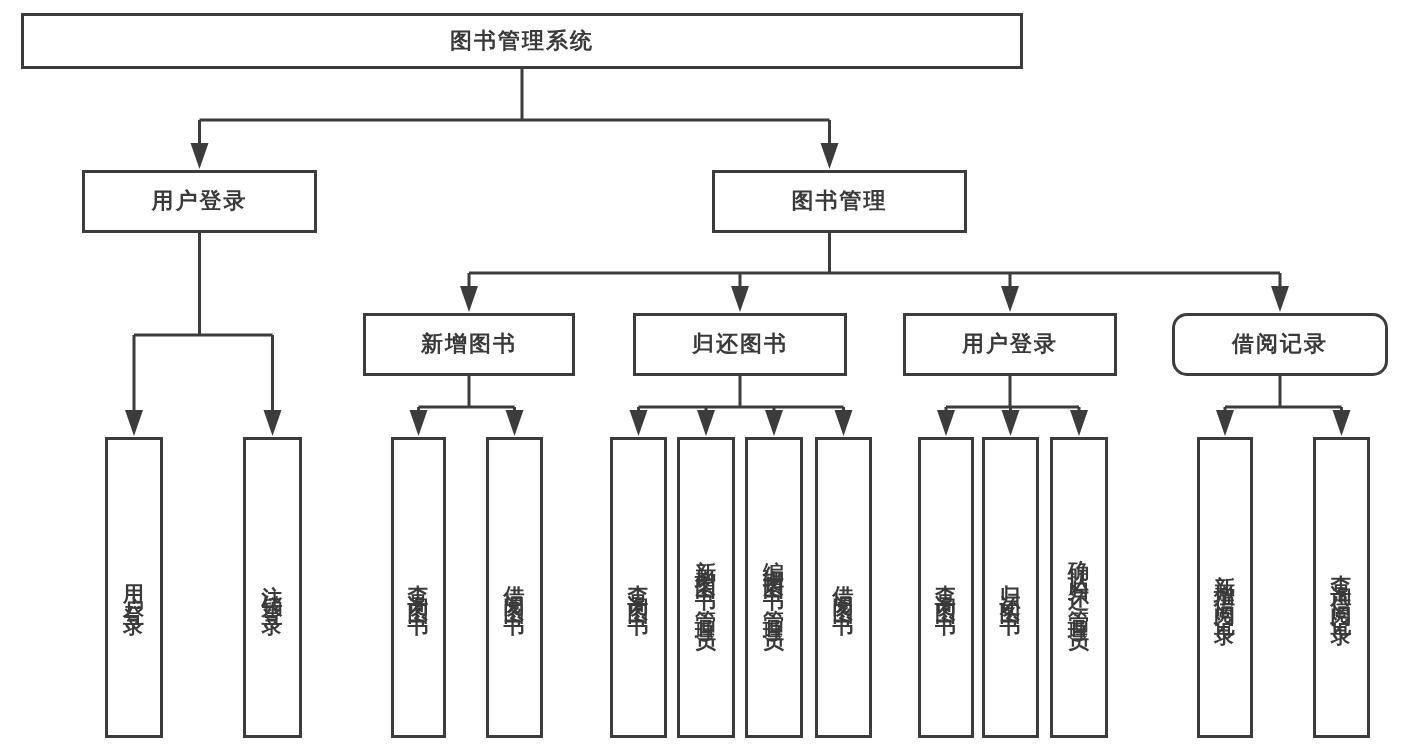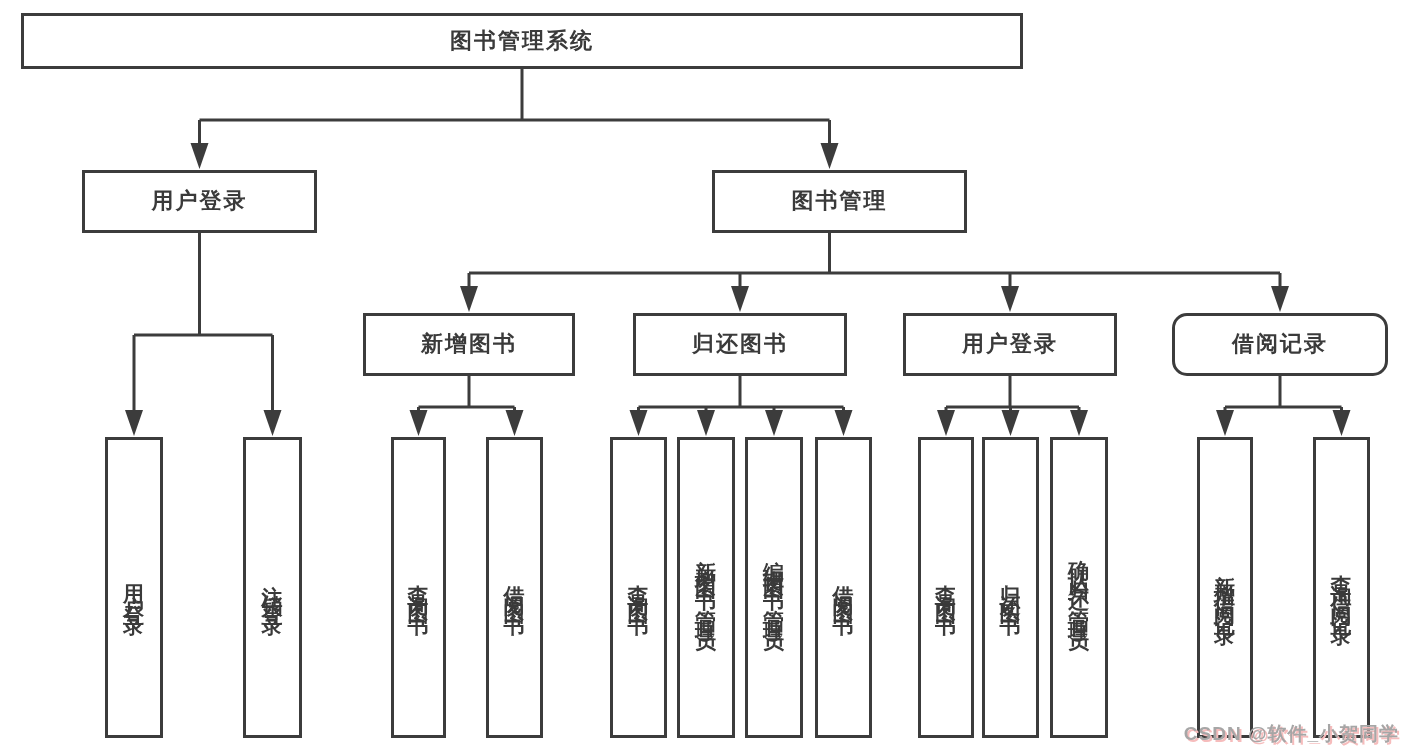--- a/index.html
+++ b/index.html
@@ -76,14 +76,13 @@
       <div class="node v" style="left: 610px; top: 437px; width: 57px; height: 301px; border-color: rgb(60, 60, 60); background: rgb(255, 255, 255); color: rgb(58, 58, 58);">查询图书</div>
       <div class="node v" style="left: 677px; top: 437px; width: 58px; height: 301px; border-color: rgb(60, 60, 60); background: rgb(255, 255, 255); color: rgb(58, 58, 58);">新增图书（管理员）</div>
       <div class="node v" style="left: 745px; top: 437px; width: 58px; height: 301px; border-color: rgb(60, 60, 60); background: rgb(255, 255, 255); color: rgb(58, 58, 58);">编辑图书（管理员）</div>
       <div class="node v" style="left: 815px; top: 437px; width: 57px; height: 301px; border-color: rgb(60, 60, 60); background: rgb(255, 255, 255); color: rgb(58, 58, 58);">借阅图书</div>
       <div class="node v" style="left: 918px; top: 437px; width: 56px; height: 301px; border-color: rgb(60, 60, 60); background: rgb(255, 255, 255); color: rgb(58, 58, 58);">查询图书</div>
       <div class="node v" style="left: 982px; top: 437px; width: 57px; height: 301px; border-color: rgb(60, 60, 60); background: rgb(255, 255, 255); color: rgb(58, 58, 58);">归还图书</div>
       <div class="node v" style="left: 1050px; top: 437px; width: 58px; height: 301px; border-color: rgb(60, 60, 60); background: rgb(255, 255, 255); color: rgb(58, 58, 58);">确认归还（管理员）</div>
       <div class="node v" style="left: 1197px; top: 437px; width: 56px; height: 301px; border-color: rgb(60, 60, 60); background: rgb(255, 255, 255); color: rgb(58, 58, 58);">新增借阅记录</div>
       <div class="node v" style="left: 1313px; top: 437px; width: 57px; height: 301px; border-color: rgb(60, 60, 60); background: rgb(255, 255, 255); color: rgb(58, 58, 58);">查询借阅记录</div>
     </div>
-  <div id="watermark" style="color: rgb(166, 166, 166); text-shadow: rgb(246, 188, 188) 2px 2px 0px;">CSDN @软件_小贺同学</div>
 </div>
 
 </body></html>

